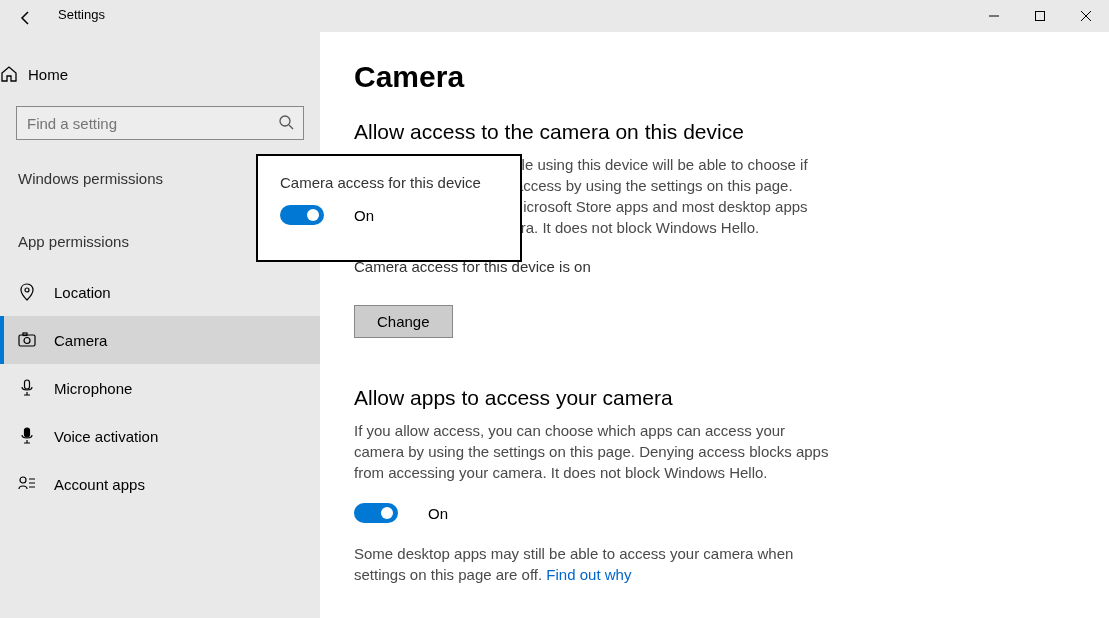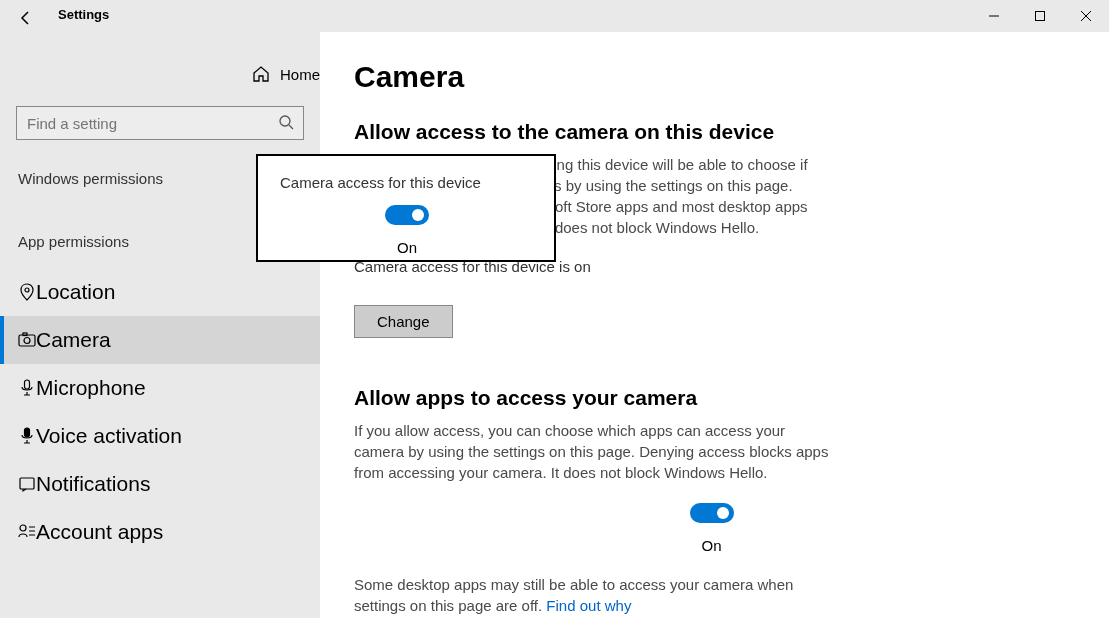--- a/index.html
+++ b/index.html
@@ -1,52 +1,52 @@
 <!DOCTYPE html>
 <html><head>
   <meta charset="utf-8">
   <style>
     * { margin: 0; padding: 0; box-sizing: border-box; font-family: "Segoe UI", -apple-system, sans-serif; }
     body { width: 1109px; height: 618px; background: #fff; overflow: hidden; font-size: 15px; color: #000; position: relative; }
     
-    .titlebar { height: 32px; display: flex; align-items: center; justify-content: flex-end; background: #e9e9e9; font-weight: bold; }
+    .titlebar { height: 32px; display: flex; align-items: center; justify-content: flex-end; background: #e9e9e9; }
     .titlebar .back { position: absolute; left: 14px; top: 6px; width: 24px; height: 24px; display:flex; align-items:center; justify-content:center; }
     .titlebar .title { position: absolute; left: 58px; top: 7px; font-size: 13px; color: #000; }
     .win-ctrl { width: 46px; height: 32px; display:flex; align-items:center; justify-content:center; }
     
     .container { display: flex; height: calc(100% - 32px); }
     
     .sidebar { width: 320px; background: #e9e9e9; padding-top: 22px; }
-    .side-home { display:flex; align-items:center; height: 40px; padding-left: 18px; gap: 10px; font-size: 15px; justify-content: flex-end; }
+    .side-home { display:flex; align-items:center; height: 40px; gap: 10px; font-size: 15px; }
     .search-wrap { margin: 12px 16px 20px 16px; }
     .search { width: 100%; height: 34px; border: 1px solid #888; background: #ededed; padding: 0 36px 0 10px; font-size: 15px; outline: none; color:#555; }
     .search-wrap { position: relative; }
     .search-icon { position:absolute; right:10px; top:8px; }
     
     .side-heading { padding: 14px 18px 12px; font-size: 15px; font-weight: 600; }
     .side-subheading { padding: 10px 18px 18px; font-size: 15px; color:#333; }
     
-    .side-item { display:flex; align-items:center; height: 48px; padding-left: 18px; font-size: 21px; color:#000; }
+    .side-item { display:flex; align-items:center; height: 48px; padding-left: 18px; gap: 18px; font-size: 15px; color:#000; }
     .side-item.selected { background: #d5d5d5; border-left: 4px solid #0078d4; padding-left: 14px; }
     
     .content { flex: 1; padding: 28px 40px 0 34px; overflow: hidden; }
     .page-title { font-size: 30px; font-weight: 600; margin-bottom: 26px; }
-    .section-title { font-size: 21px; font-weight: 700; margin-bottom: 10px; }
+    .section-title { font-size: 21px; font-weight: 400; margin-bottom: 10px; }
     .body-text { font-size: 15px; color: #4a4a4a; line-height: 1.4; max-width: 480px; margin-bottom: 20px; }
     .status-line { font-size: 15px; color: #333; margin-bottom: 30px; }
     .btn { background: #ccc; border: 1px solid #888; padding: 7px 22px; font-size: 15px; margin-bottom: 48px; }
     
-    .toggle-row { display:flex; align-items:center; gap: 14px; margin-bottom: 20px; flex-direction: column; }
+    .toggle-row { display:flex; align-items:center; gap: 30px; margin-bottom: 20px; }
     .toggle { width: 44px; height: 20px; border-radius: 10px; background: #0078d4; position: relative; }
     .toggle::after { content:""; position:absolute; width:12px; height:12px; background:#fff; border-radius:50%; top:4px; right:5px; }
     .toggle-label { font-size: 15px; }
     
     .link { color: #0066cc; text-decoration: none; }
     
-    .popup { position: absolute; left: 256px; top: 154px; width: 300px; height: 108px; background: #fff; border: 2px solid #000; padding: 18px 20px 14px 22px; }
+    .popup { position: absolute; left: 256px; top: 154px; width: 266px; height: 108px; background: #fff; border: 2px solid #000; padding: 18px 20px 14px 22px; }
     .popup-title { font-size: 15px; color: #333; margin-bottom: 14px; }
     
     .icon-svg { flex-shrink: 0; }
   </style>
 </head>
 <body>
 
 <div class="titlebar">
   <div class="back">
     <svg class="icon-svg" width="16" height="16" viewBox="0 0 16 16">
@@ -114,27 +114,20 @@
     </div>
     <div class="side-item">
       <svg class="icon-svg" width="18" height="18" viewBox="0 0 18 18">
           <rect x="6.5" y="1" width="5" height="9" rx="2.5" stroke="#000" stroke-width="1.2" fill="#000"></rect>
           <path d="M4 8 C4 12 14 12 14 8 M9 13 V16 M6 16 H12" stroke="#000" stroke-width="1.2" fill="none"></path>
         </svg>
       <span>Voice activation</span>
     </div>
     <div class="side-item">
       <svg class="icon-svg" width="18" height="18" viewBox="0 0 18 18">
-          <rect x="2" y="3" width="14" height="11" rx="1" stroke="#000" stroke-width="1.2" fill="none"></rect>
-          <path d="M5 14 L5 16 L8 14" stroke="#000" stroke-width="1.2" fill="none"></path>
-        </svg>
-      <span>Notifications</span>
-    </div>
-    <div class="side-item">
-      <svg class="icon-svg" width="18" height="18" viewBox="0 0 18 18">
           <circle cx="5" cy="5" r="3" stroke="#000" stroke-width="1.2" fill="none"></circle>
           <path d="M1 14 C1 10 9 10 9 14 M11 4 H17 M11 8 H17 M11 12 H17" stroke="#000" stroke-width="1.2" fill="none"></path>
         </svg>
       <span>Account apps</span>
     </div>
   </div>
 
   <div class="content">
     <h1 class="page-title">Camera</h1>
     

